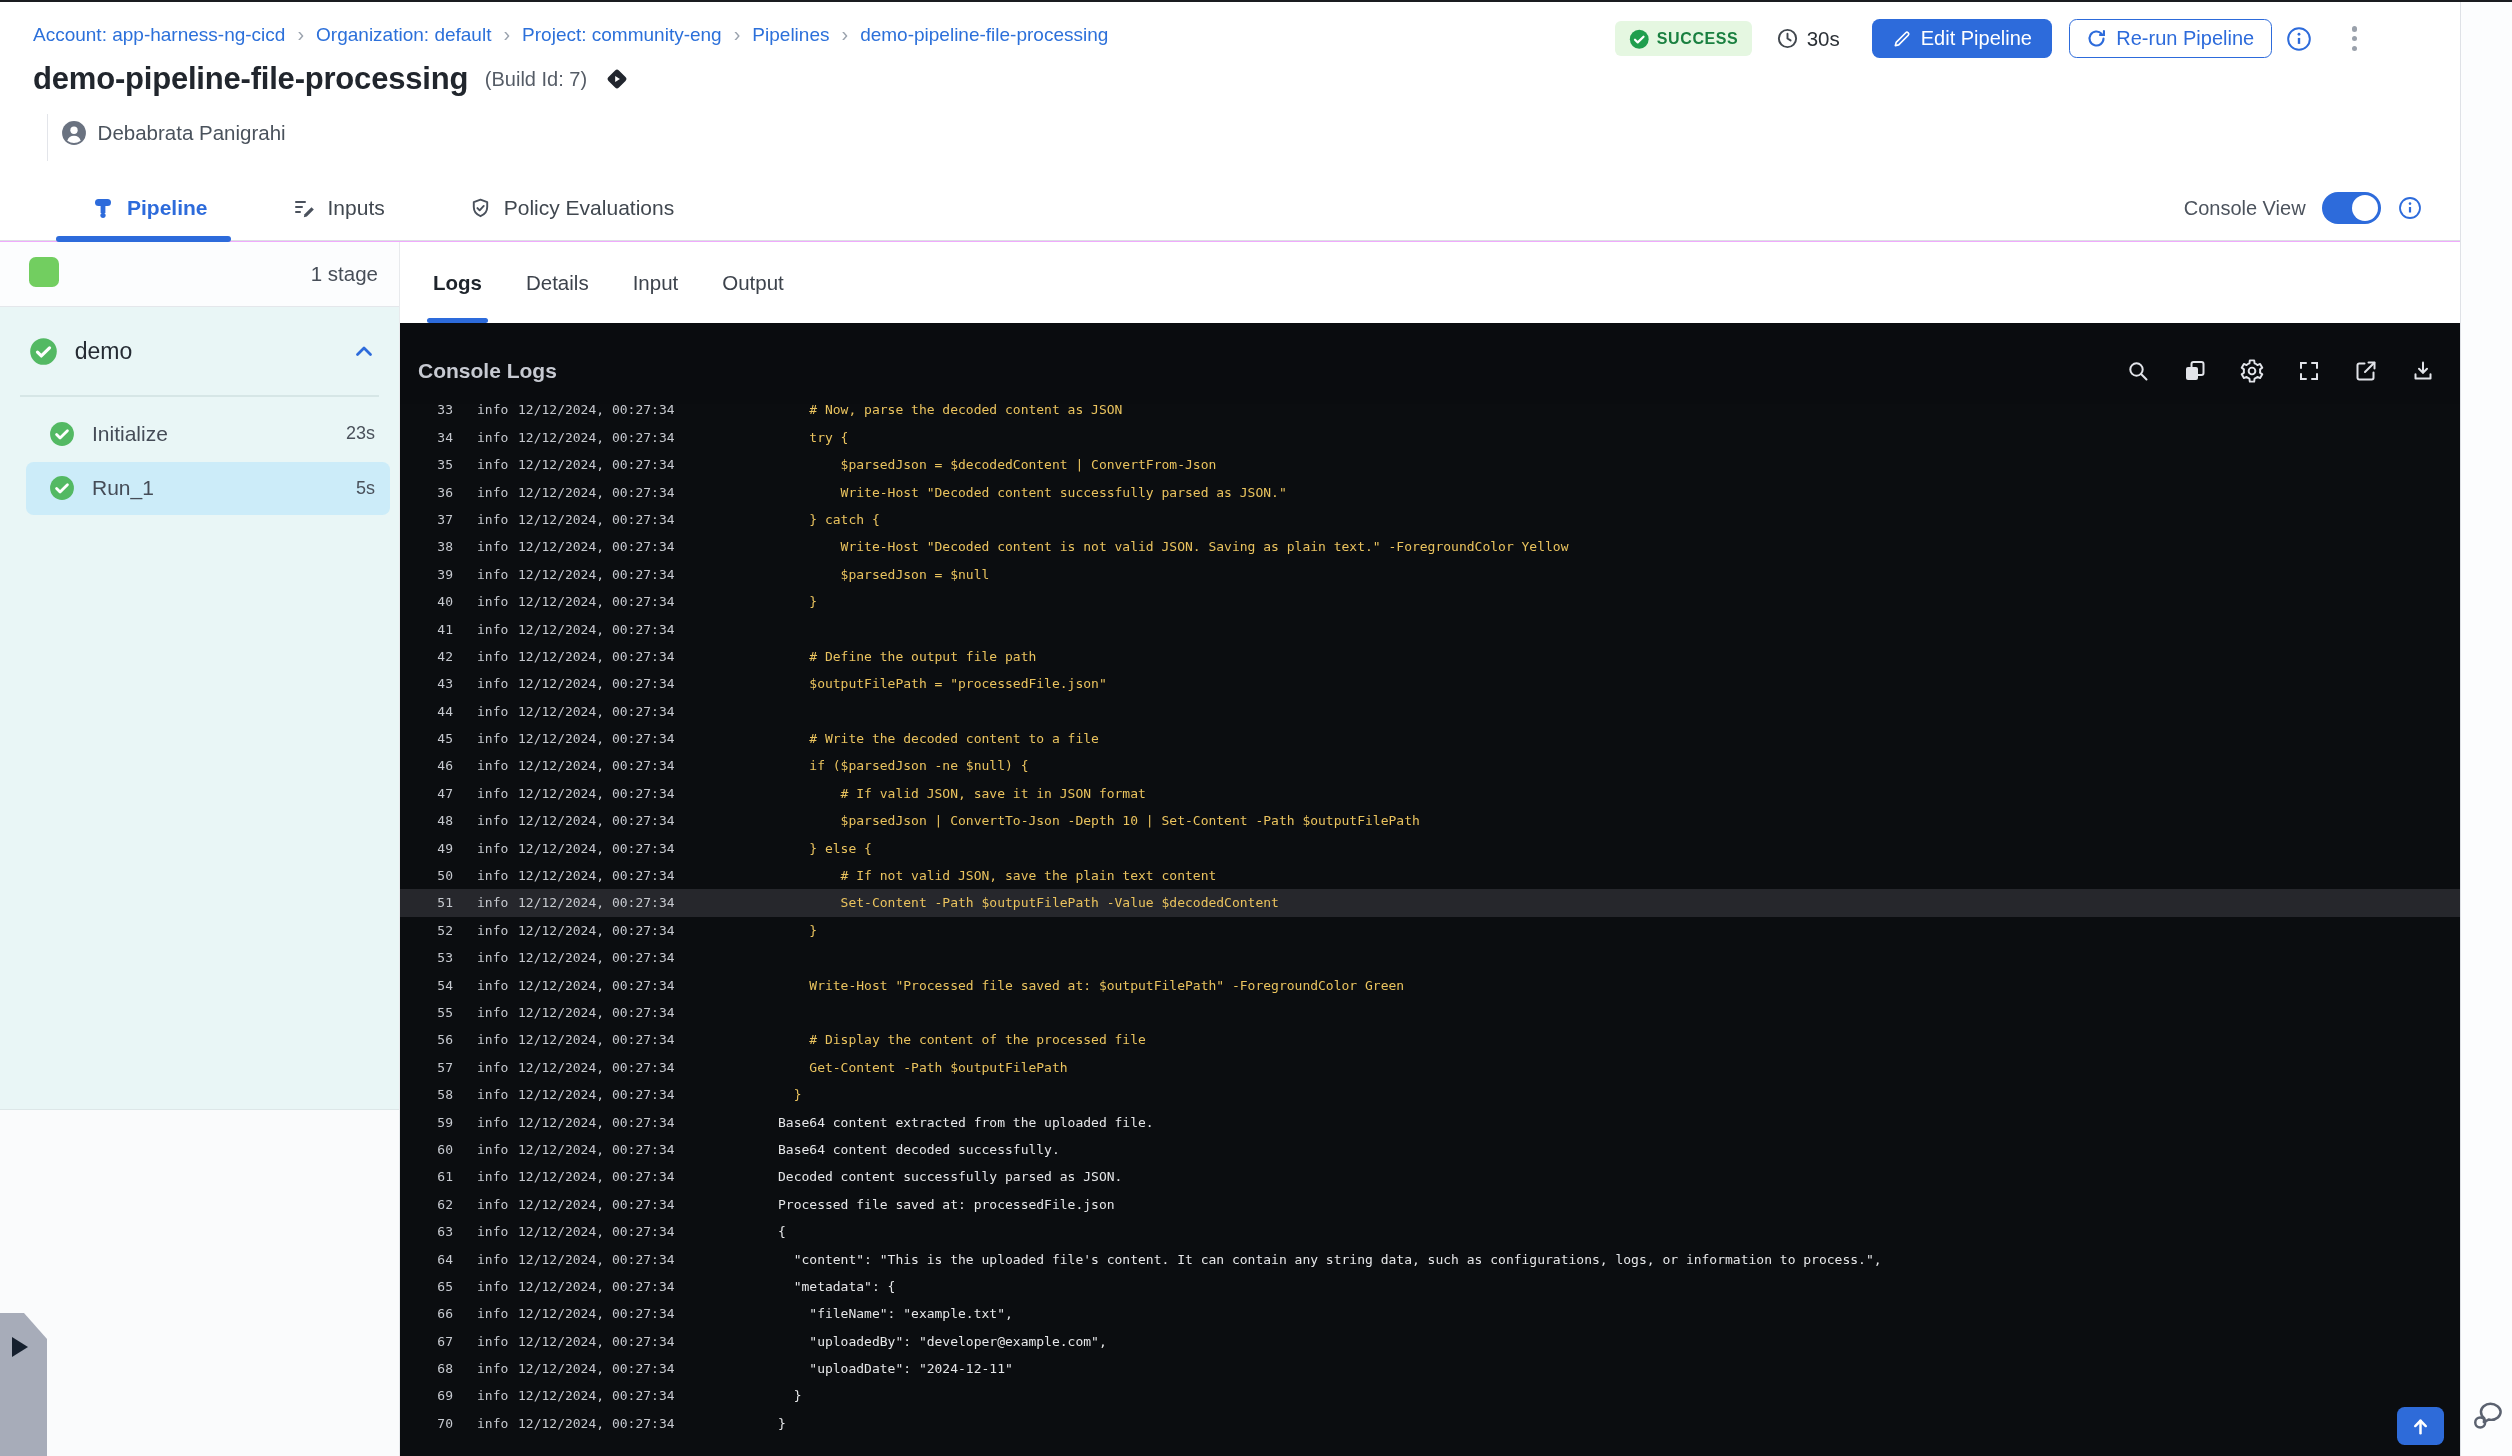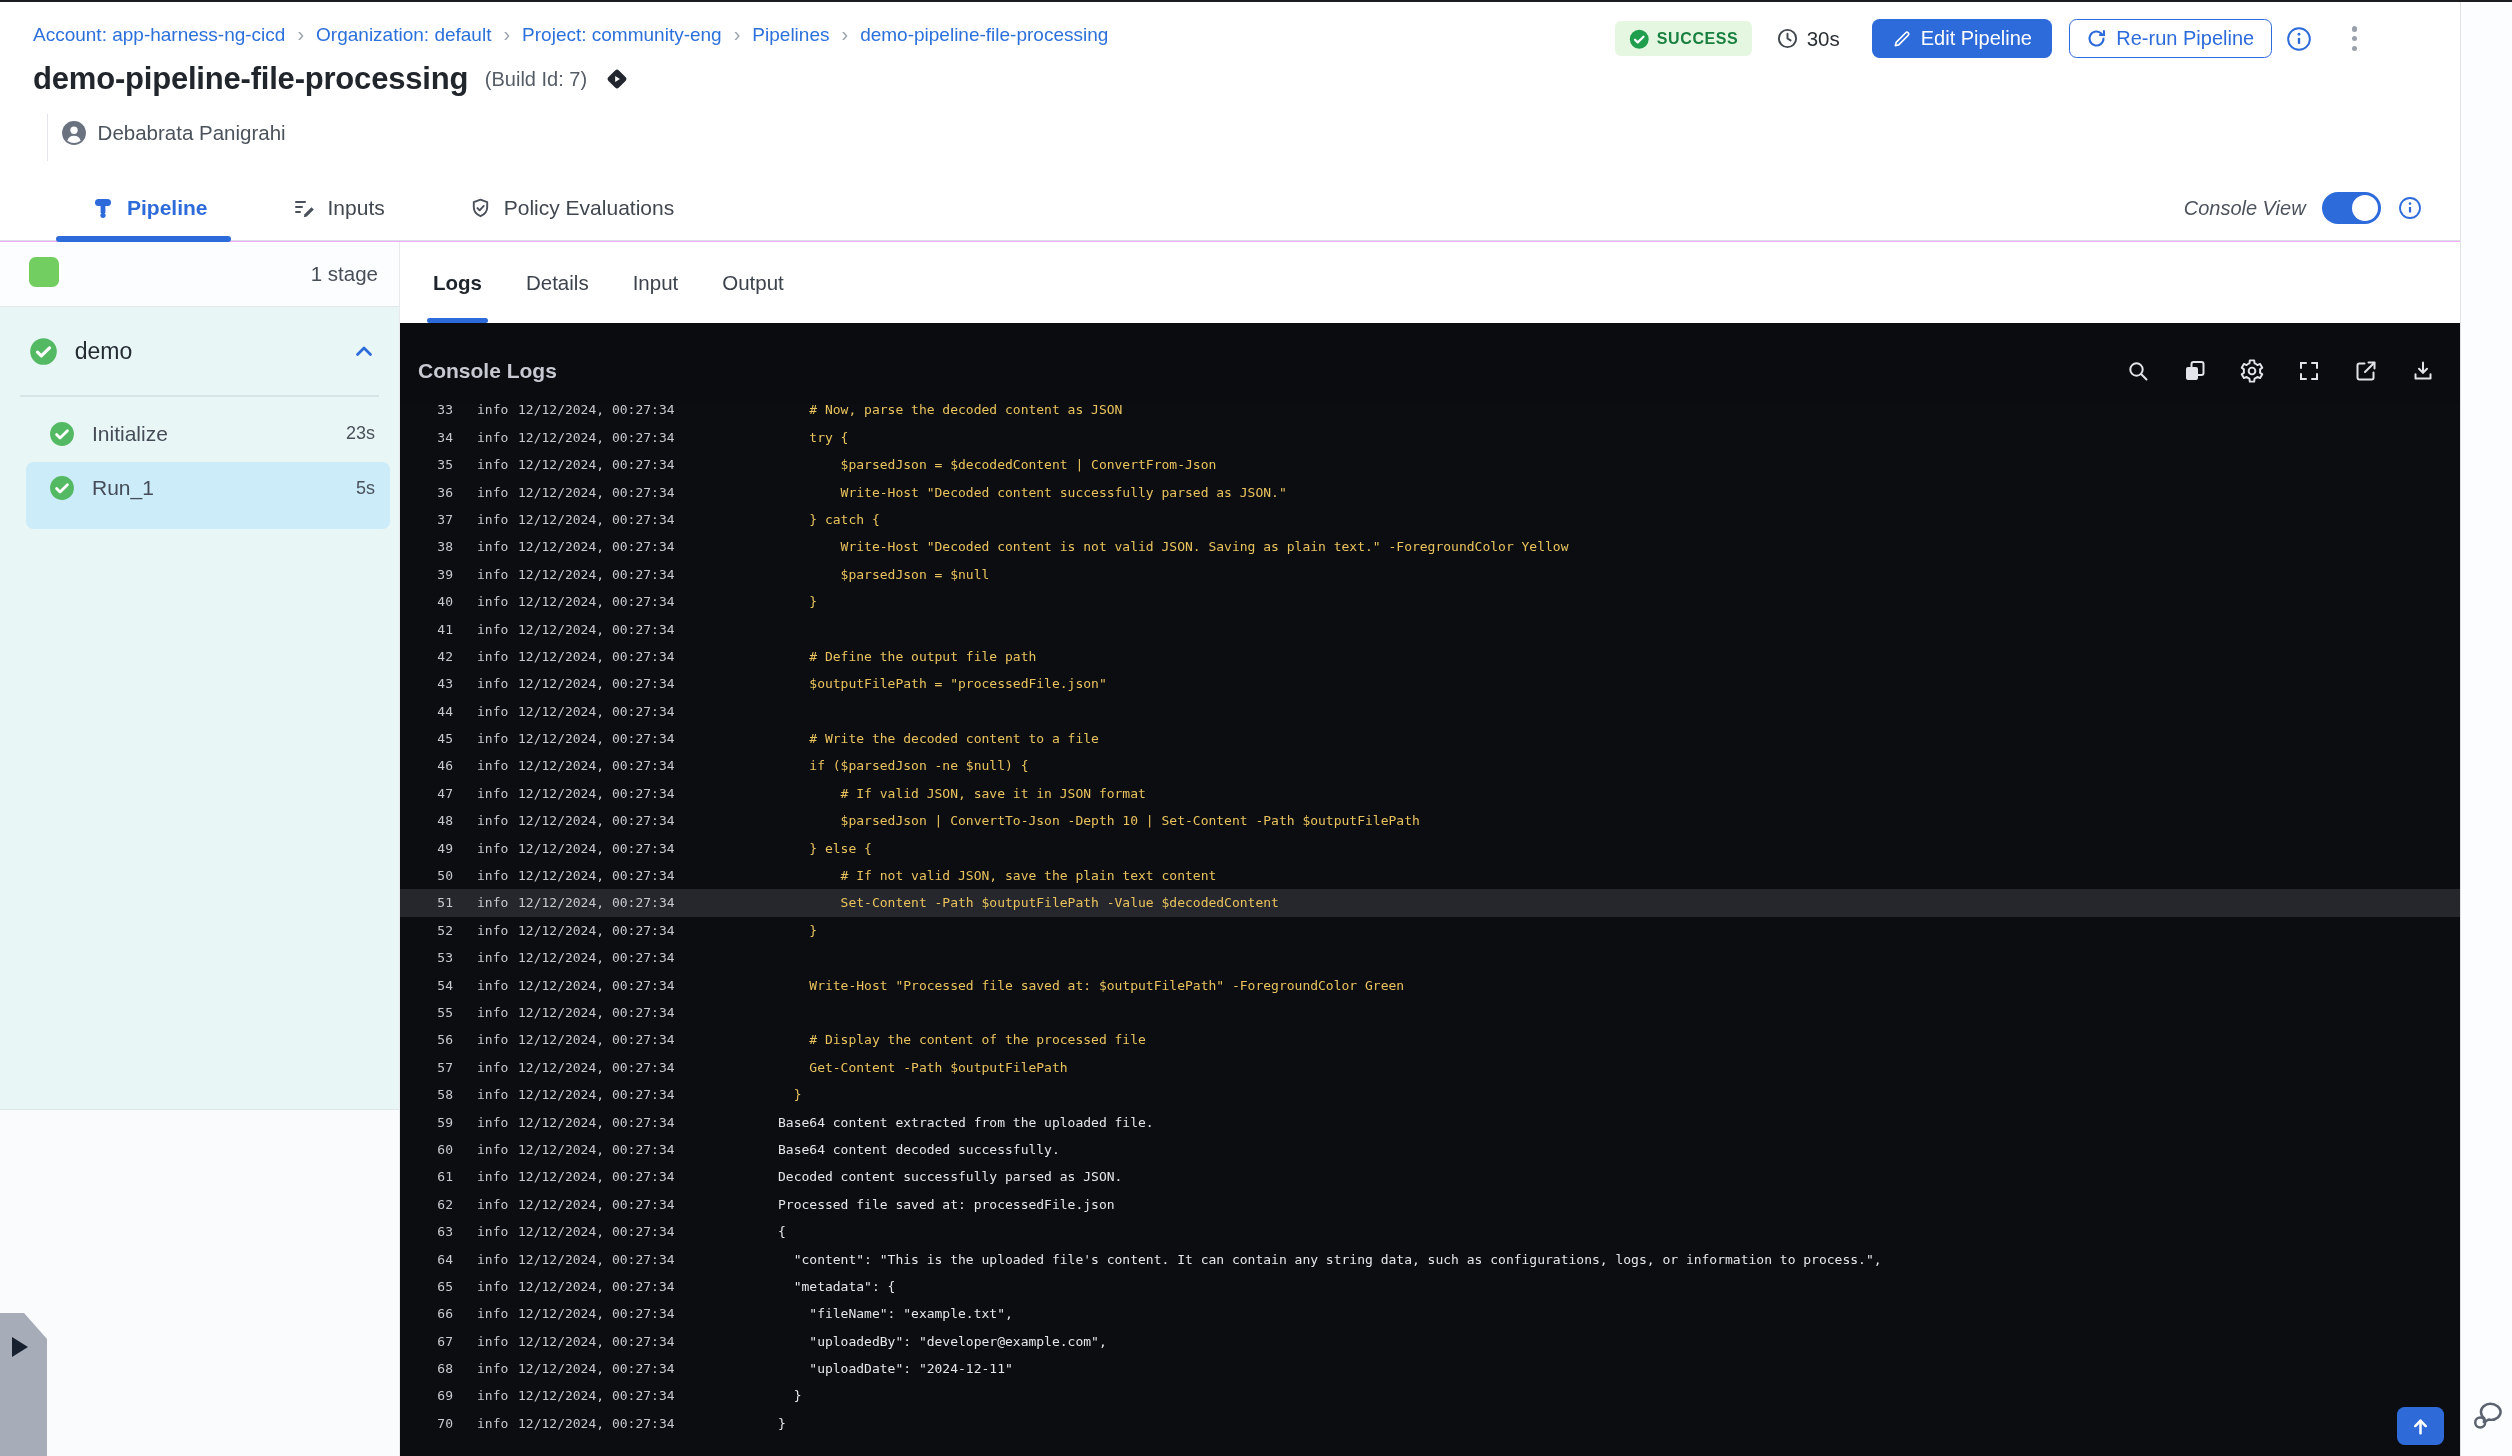--- a/index.html
+++ b/index.html
@@ -40,21 +40,21 @@
   
   .main-tabs{position:absolute;top:176px;left:0;width:2461px;height:64px;background:#fff;
              border-bottom:1.5px solid #dcdfe4;}
   .vtabs{position:absolute;left:91px;top:0;height:100%;display:flex;gap:84px;}
   .vtab{position:relative;display:flex;align-items:center;gap:12px;font-size:21px;color:#40474f;
         cursor:pointer;height:100%;}
   .vtab.active{color:#2d6bdb;font-weight:bold;}
   .vtab.active::after{content:"";position:absolute;left:-35px;right:-23px;bottom:-1.5px;height:5.3px;
                       background:#2d6bdb;border-radius:4.6px;}
   .vtab-icon{display:flex;align-items:center;}
-  .console-view{position:absolute;right:36px;top:0;height:100%;display:flex;align-items:center;gap:16.7px;font-style:italic;}
+  .console-view{position:absolute;right:36px;top:0;height:100%;display:flex;align-items:center;gap:16.7px;}
   .cv-label{font-size:20px;color:#4c535d;}
   .toggle{position:relative;width:59px;height:32px;border-radius:16px;background:#2d6bdb;cursor:pointer;
           display:inline-block;}
   .toggle .knob{position:absolute;top:3px;right:3px;width:26px;height:26px;border-radius:50%;background:#fff;}
 
   
   .layout{position:absolute;top:242px;left:0;width:2461px;bottom:0;display:flex;}
 
   
   .sidebar{position:relative;width:399px;flex:0 0 399px;background:#fafbfc;}
@@ -64,21 +64,21 @@
   .stage-group{position:absolute;top:65px;left:0;right:0;height:802px;background:#e9f6f6;
                border-bottom:0.8px solid #dde7e8;}
   .stage-header{display:flex;align-items:center;padding:30px 23px 23px 29px;cursor:pointer;}
   .stage-name{font-size:23px;color:#252b33;margin-left:16.7px;}
   .stage-chevron{margin-left:auto;display:flex;align-items:center;cursor:pointer;}
   .stage-divider{height:1.5px;background:#d6e6e6;margin:6px 20px 10.6px 20px;}
   .step{display:flex;align-items:center;height:53px;padding:0 24px 0 49px;font-size:21px;color:#454c57;
         cursor:pointer;}
   .step .step-name{margin-left:17px;}
   .step .step-dur{margin-left:auto;font-size:18px;color:#4a515b;}
-  .step.selected{background:#ccecf9;border-radius:7.6px;margin:1.5px 9px 0 26px;padding:0 15px 14px 23px;}
+  .step.selected{background:#ccecf9;border-radius:7.6px;margin:1.5px 9px 0 26px;padding:0 15px 0 23px;}
   .step-check{display:flex;align-items:center;}
   .expand-handle{position:absolute;left:0;bottom:0;width:47px;height:144px;background:#a7acb9;cursor:pointer;
                  clip-path:polygon(0 0,24px 0,47px 26px,47px 144px,0 144px);}
   .expand-handle .tri{position:absolute;left:12px;top:24px;width:0;height:0;
                       border-left:16.7px solid #16202e;border-top:10.6px solid transparent;
                       border-bottom:10.6px solid transparent;}
 
   
   .console{position:relative;flex:1;background:#fff;border-left:0.8px solid #e8eaed;}
   .log-tabs{display:flex;align-items:center;height:81px;padding-left:33px;gap:44px;background:#fff;}

